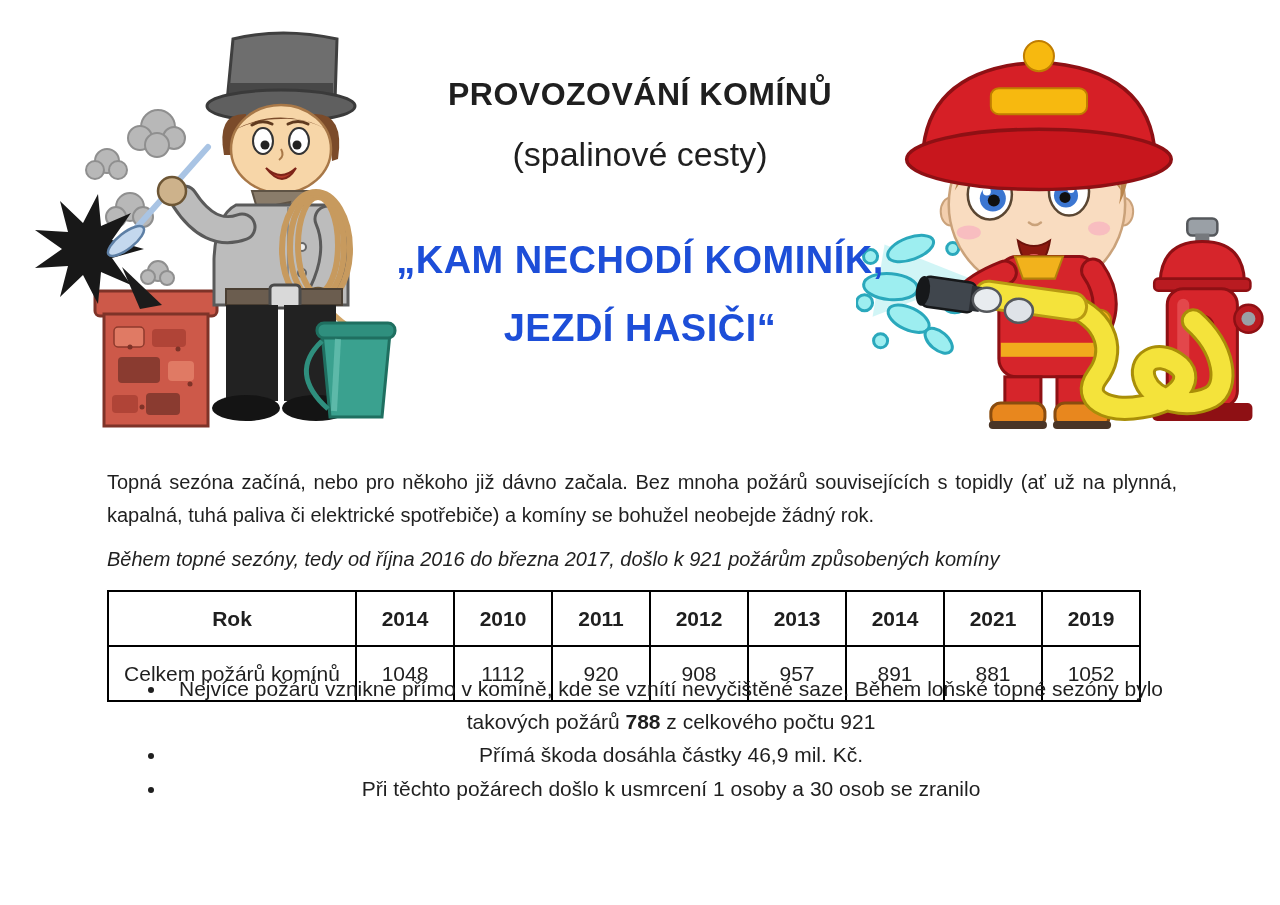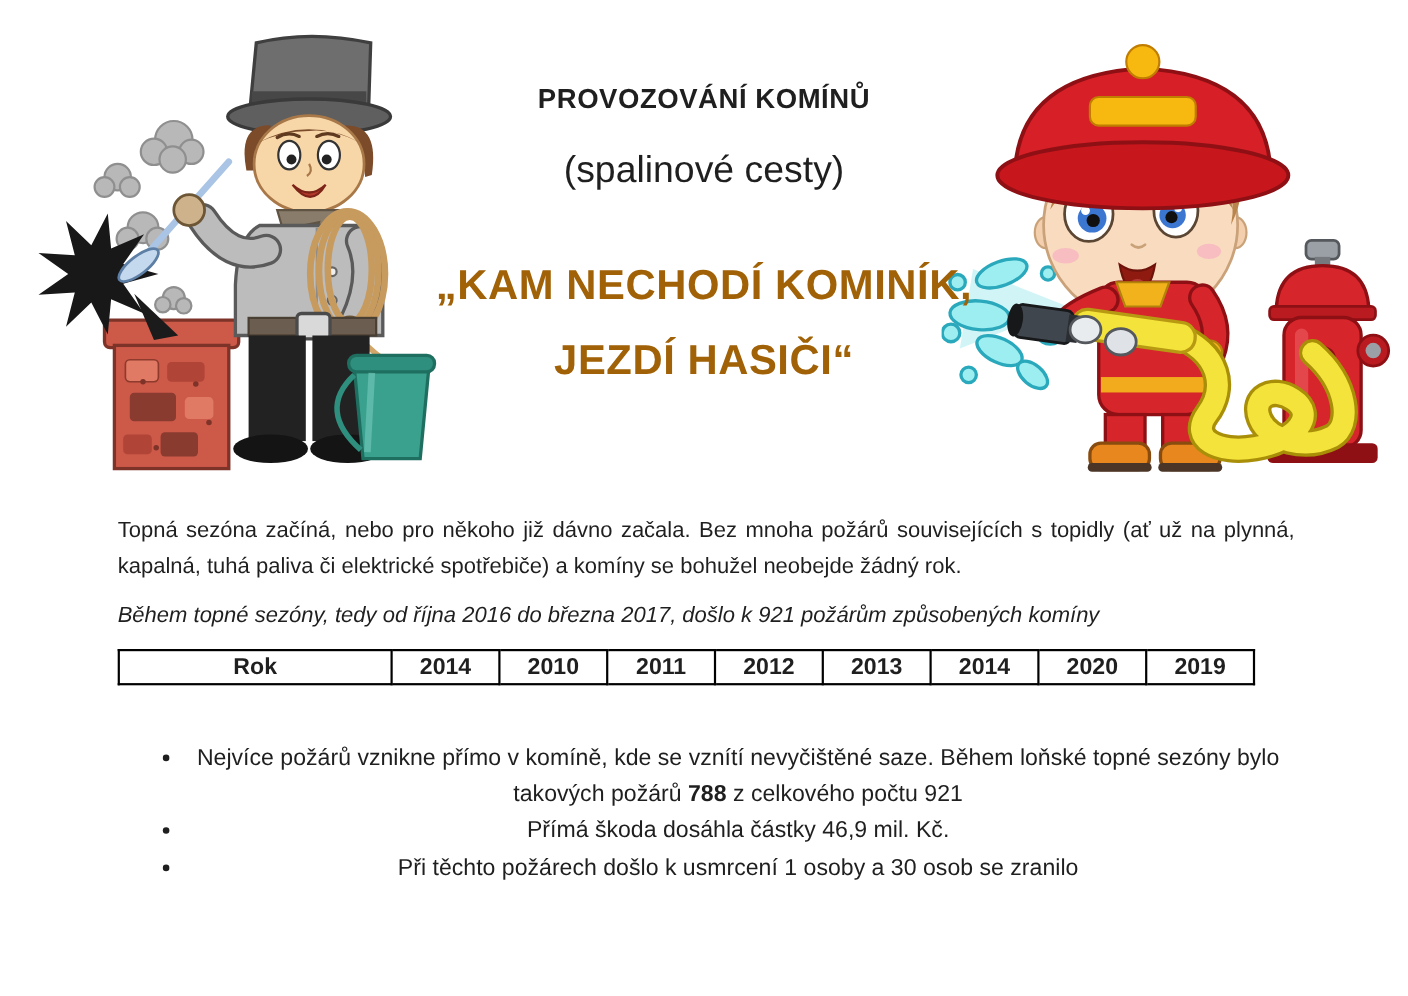--- a/index.html
+++ b/index.html
@@ -2,31 +2,31 @@
 <html><head>
 <meta charset="utf-8">
 <style>
   html,body { margin:0; padding:0; background:#ffffff; }
   .page {
     position:relative; width:1280px; height:905px; overflow:hidden;
     background:#ffffff; color:#1f1f1f;
     font-family:"Liberation Sans", sans-serif;
   }
   .abs { position:absolute; }
-  .doc-title { font-weight:700; font-size:25px; text-align:center; letter-spacing:0.5px; }
+  .doc-title { font-weight:700; font-size:32px; text-align:center; letter-spacing:0.5px; }
   .doc-subtitle { font-size:34px; text-align:center; }
   .quote {
     font-weight:700; font-size:38px; line-height:68px; text-align:center;
-    color:#a16207; letter-spacing:0.5px;
+    color:#1d4ed8; letter-spacing:0.5px;
   }
   .body-text { font-size:20px; line-height:33px; }
   .justify { text-align:justify; }
   table.data { border-collapse:collapse; table-layout:fixed; font-size:21px; }
   table.data th, table.data td {
-    border:2px solid #000; height:29px; padding:0 2px;
+    border:2px solid #000; height:29px; padding:12px 2px;
     text-align:center; vertical-align:middle; overflow:hidden; white-space:nowrap;
   }
   table.data th { font-weight:700; }
   .bullets { font-size:21px; line-height:32.5px; }
   .bullets ul { margin:4px; padding-left:56px; list-style:disc; }
   .bullets li { margin:0 0 1px 0;text-align:center; }
   svg { display:block; }
 </style>
 </head>
 <body>
@@ -239,22 +239,33 @@
       </colgroup>
       <tbody>
           <tr>
         <th>Rok</th>
         <th>2014</th>
         <th>2010</th>
         <th>2011</th>
         <th>2012</th>
         <th>2013</th>
         <th>2014</th>
-        <th>2020</th>
+        <th>2021</th>
         <th>2019</th>
+      </tr>
+      <tr>
+        <td>Celkem požárů komínů</td>
+        <td>1048</td>
+        <td>1112</td>
+        <td>920</td>
+        <td>908</td>
+        <td>957</td>
+        <td>891</td>
+        <td>881</td>
+        <td>1052</td>
       </tr>
     </tbody>
       </table>
   </div>
 
   <div class="abs bullets" style="left:107px; top:669px; width:1072px;">
     <ul>
       <li class="justify"><span>Nejvíce požárů vznikne přímo v komíně, kde se vznítí nevyčištěné saze.  Během loňské topné sezóny bylo takových požárů </span><b>788</b><span> z celkového počtu 921</span></li>
       <li>Přímá škoda dosáhla částky 46,9 mil. Kč.</li>
       <li>Při těchto požárech došlo k usmrcení 1 osoby a 30 osob se zranilo</li>

